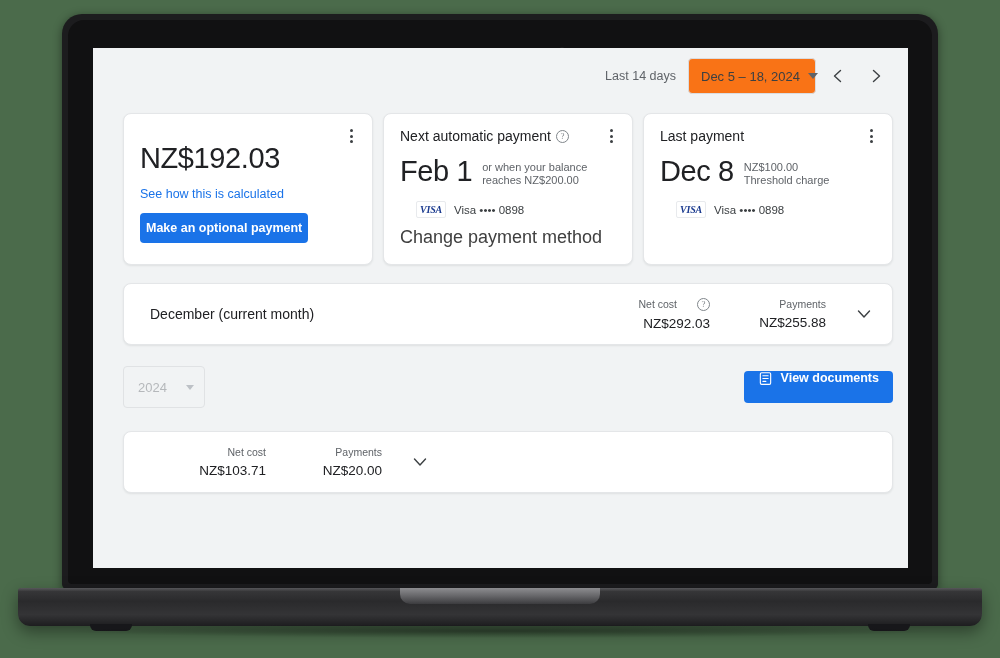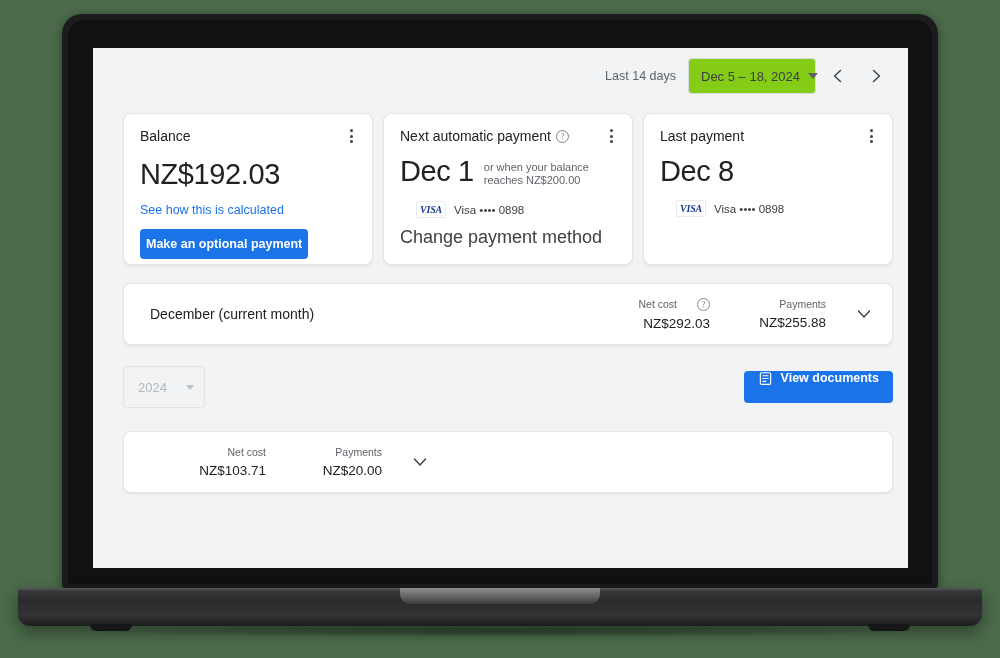--- a/index.html
+++ b/index.html
@@ -128,21 +128,21 @@
   }
   .date-select {
     display: flex;
     align-items: center;
     justify-content: space-between;
     width: 128px;
     height: 36px;
     padding: 0 10px 0 12px;
     border: 1px solid #dadce0;
     border-radius: 4px;
-    background: #84cc16;
+    background: #f97316;
     box-sizing: border-box;
   }
   .date-select .dstext {
     font-size: 13px;
     color: #3c4043;
     white-space: nowrap;
   }
   .caret {
     width: 0; height: 0;
     border-left: 5px solid transparent;
@@ -419,21 +419,20 @@
         <div class="nav-arrow">
           <svg width="16" height="16" viewBox="0 0 16 16">
             <path d="M5.5 2.5 L11.5 8 L5.5 13.5" fill="none" stroke="currentColor" stroke-width="1.4" stroke-linecap="round" stroke-linejoin="round"></path>
           </svg>
         </div>
       </div>
 
       <div id="cards">
 
         <div class="card">
-          <div class="card-title">Balance</div>
           <div class="kebab">
             <span></span>
             <span></span>
             <span></span>
           </div>
           <div class="big-amount">NZ$192.03</div>
           <div class="link">See how this is calculated</div>
           <div>
             <button class="btn-primary">Make an optional payment</button>
           </div>
@@ -443,21 +442,21 @@
           <div class="card-title">
             <span>Next automatic payment</span>
             <span class="help-icon">?</span>
           </div>
           <div class="kebab">
             <span></span>
             <span></span>
             <span></span>
           </div>
           <div class="amount-row">
-            <div class="big">Dec 1</div>
+            <div class="big">Feb 1</div>
             <div class="amount-note">
               <div>or when your balance</div>
               <div>reaches NZ$200.00</div>
             </div>
           </div>
           <div class="visa-row">
             <span class="visa-logo">VISA</span>
             <span class="visa-text">Visa •••• 0898</span>
           </div>
           <div class="card-link-bottom">Change payment method</div>
@@ -465,20 +464,24 @@
 
         <div class="card">
           <div class="card-title">Last payment</div>
           <div class="kebab">
             <span></span>
             <span></span>
             <span></span>
           </div>
           <div class="amount-row">
             <div class="big">Dec 8</div>
+            <div class="amount-note">
+              <div>NZ$100.00</div>
+              <div>Threshold charge</div>
+            </div>
           </div>
           <div class="visa-row">
             <span class="visa-logo">VISA</span>
             <span class="visa-text">Visa •••• 0898</span>
           </div>
         </div>
       </div>
 
       <div class="month-row" id="december-row">
         <div class="month-name">December (current month)</div>

